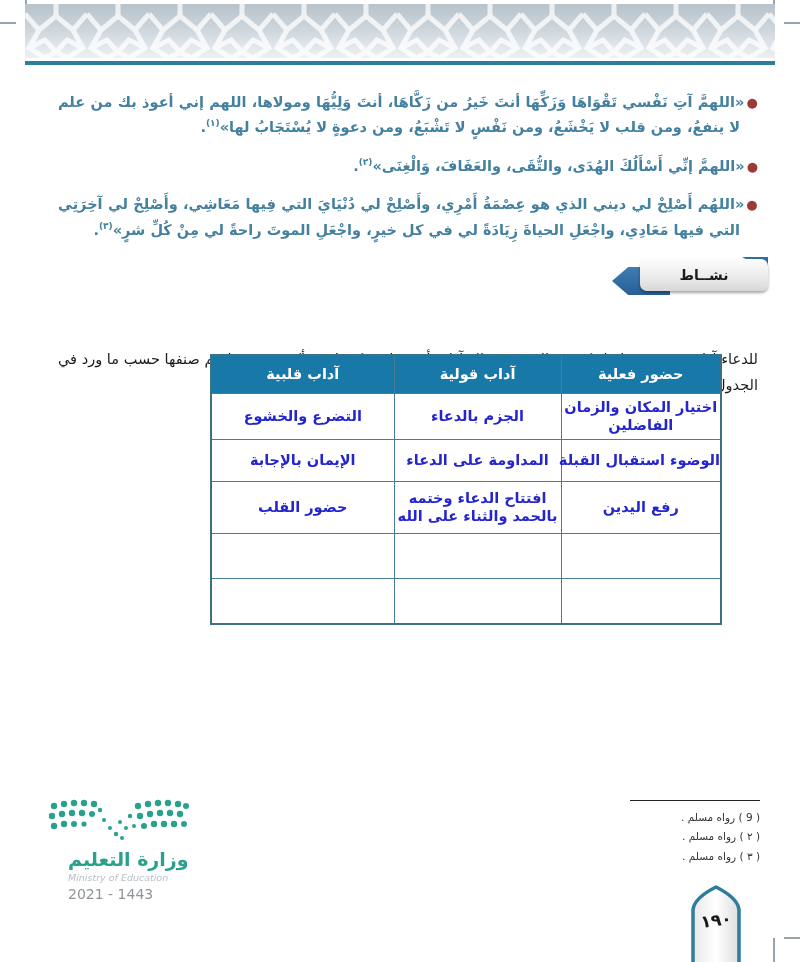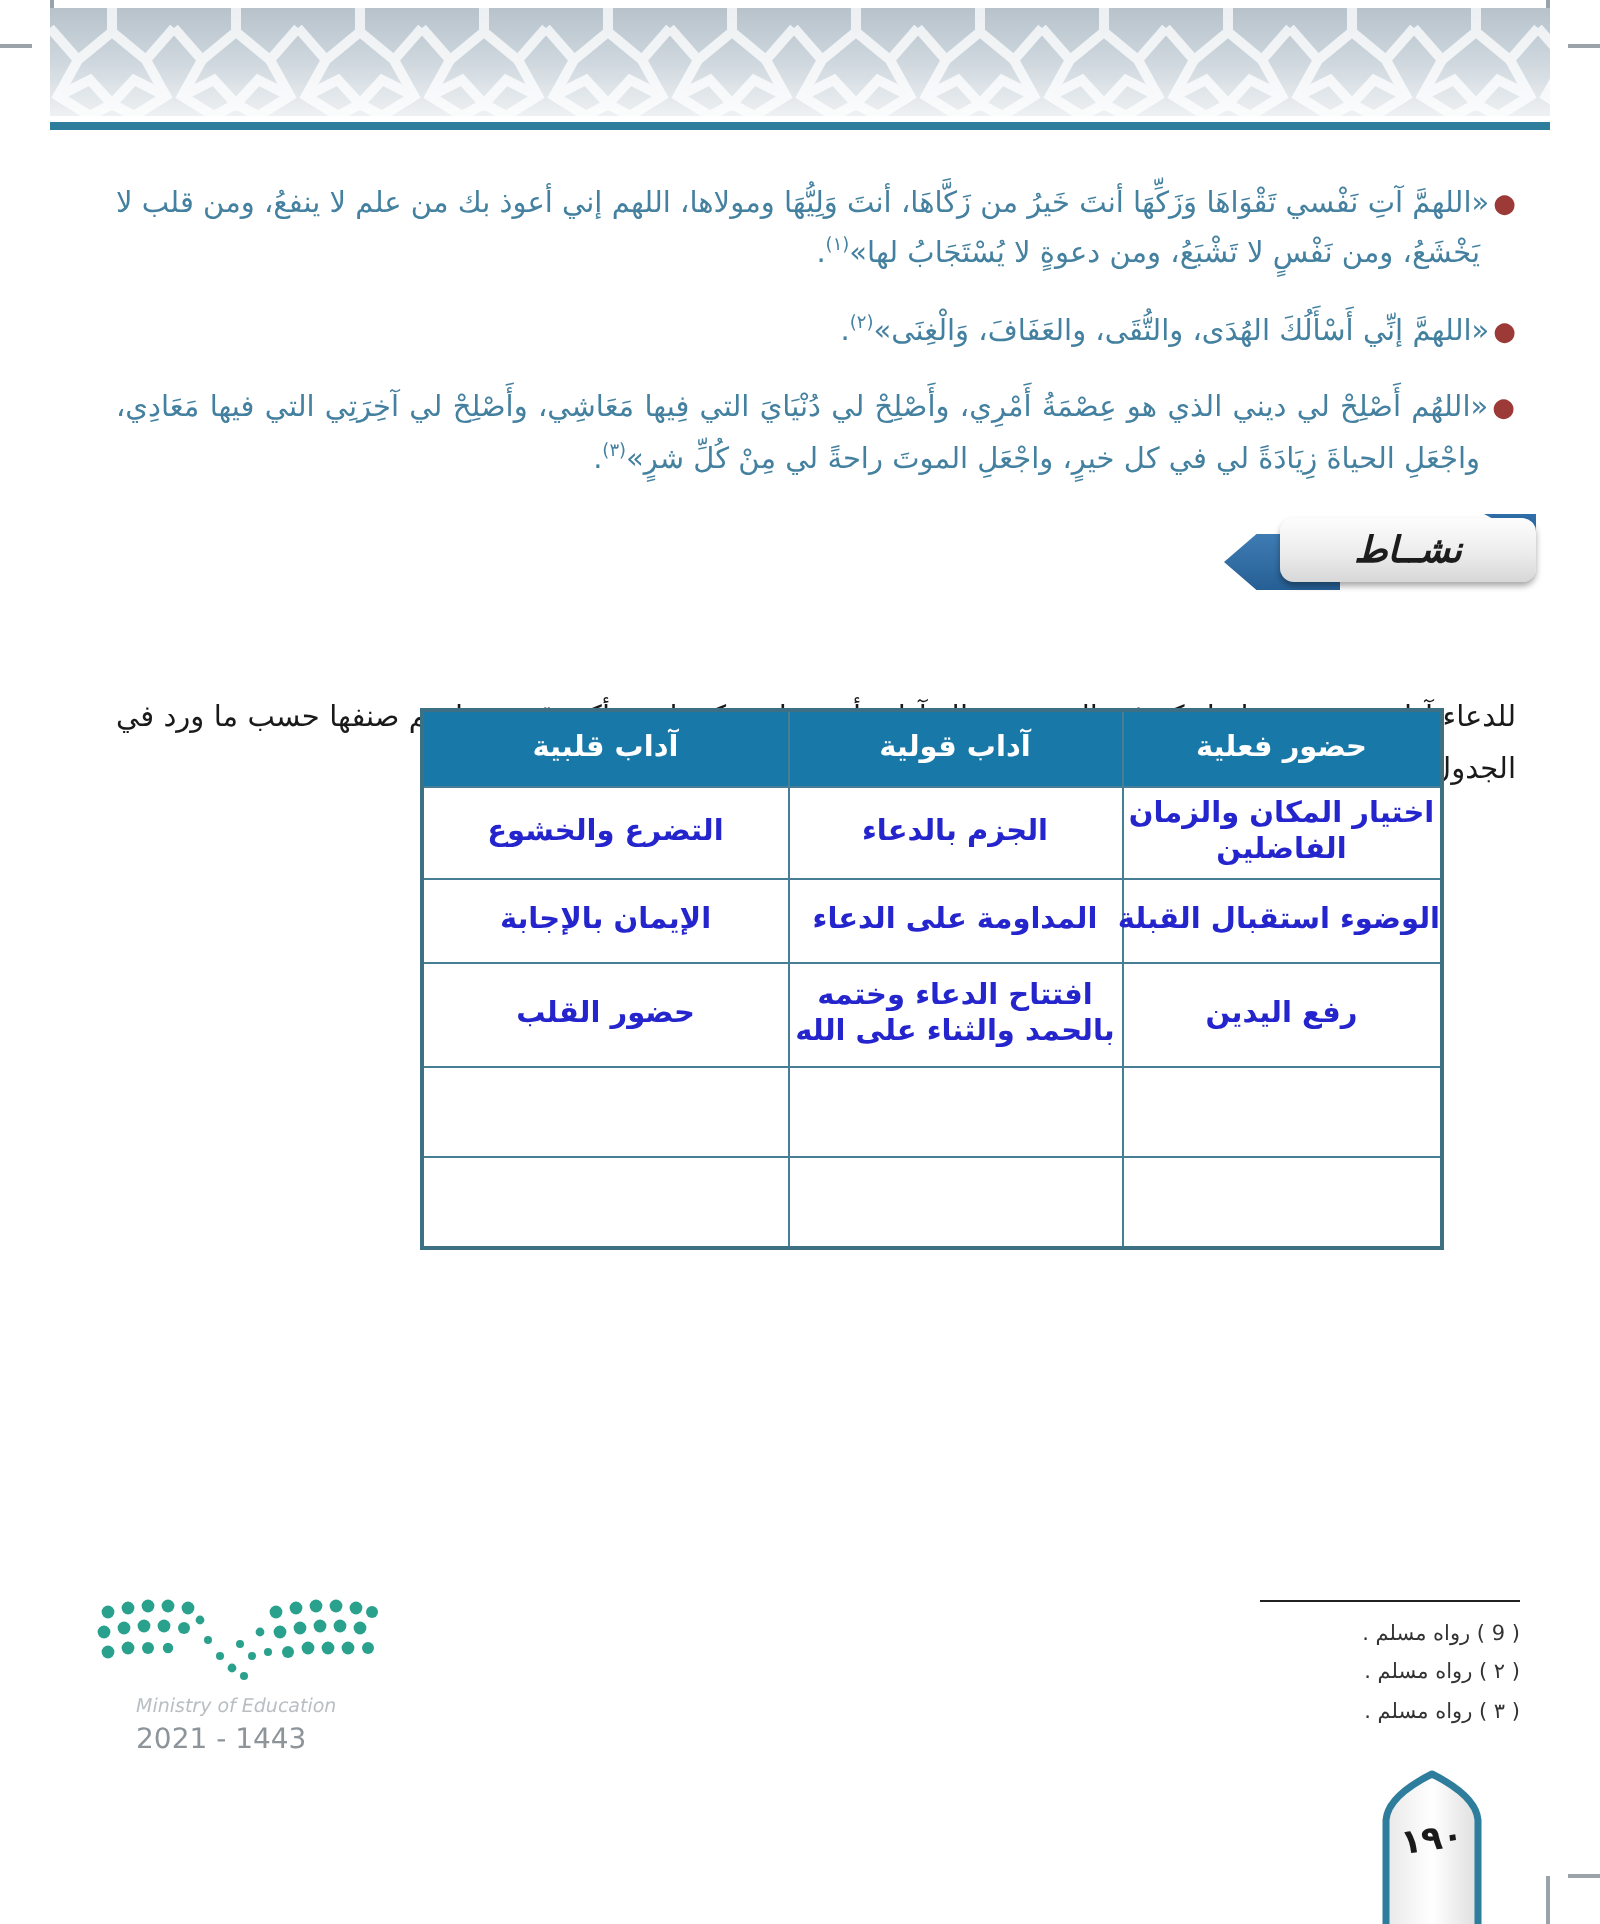--- a/index.html
+++ b/index.html
@@ -29,20 +29,21 @@
   .top-band svg { display: block; }
   .teal-rule {
     position: absolute; left: 25px; top: 61px; width: 750px; height: 4px;
     background: #2e7d9c;
   }
 
   
   .duas {
     position: absolute; right: 42px; top: 90px; width: 700px;
     direction: rtl;
+    font-weight: bold;
   }
   .dua {
     color: #44809f;
     font-size: 14.5px;
     line-height: 1.75;
     text-align: justify;
     padding-right: 18px;
     text-indent: -18px;
     margin-bottom: 13px;
   }
@@ -63,21 +64,21 @@
     background: #2f6ea8;
     clip-path: polygon(0 0, 100% 0, 100% 100%);
   }
   .activity .tab {
     position: absolute; left: 28px; top: 2px; width: 128px; height: 32px;
     background: linear-gradient(to bottom, #fdfdfd 0%, #ececec 55%, #d7d7d7 100%);
     border-radius: 7px;
     box-shadow: 0 2px 3px rgba(0,0,0,0.35);
     display: flex; align-items: center; justify-content: center;
     direction: rtl;
-    font-size: 18px; font-weight: bold; color: #1c1c1c; font-style: italic;
+    font-size: 14px; font-weight: bold; color: #1c1c1c;
   }
 
   
   .intro {
     position: absolute; right: 42px; top: 300px; width: 700px;
     direction: rtl;
     color: #1a1a1a;
     font-size: 14.5px;
     line-height: 1.8;
     text-align: justify;
@@ -288,20 +289,21 @@
         <circle cx="118" cy="17" r="3.2"></circle>
         <circle cx="128" cy="17" r="3.2"></circle>
         <circle cx="138" cy="18" r="3.2"></circle>
       <circle cx="102" cy="30" r="3"></circle>
         <circle cx="112" cy="28" r="3.2"></circle>
         <circle cx="122" cy="28" r="3.2"></circle>
         <circle cx="132" cy="28" r="3.2"></circle>
         <circle cx="142" cy="28" r="3"></circle>
     </g>
   </svg>
+  <div class="ar">وزارة التعليم</div>
   <div class="en">Ministry of Education</div>
   <div class="years">2021 - 1443</div>
 </div>
 
 <div class="page-arch">
   <svg width="52" height="78">
     <defs>
       <linearGradient id="archfill" x1="0" y1="0" x2="1" y2="0">
         <stop offset="0" stop-color="#e8e8e8"></stop>
         <stop offset="0.5" stop-color="#ffffff"></stop>

